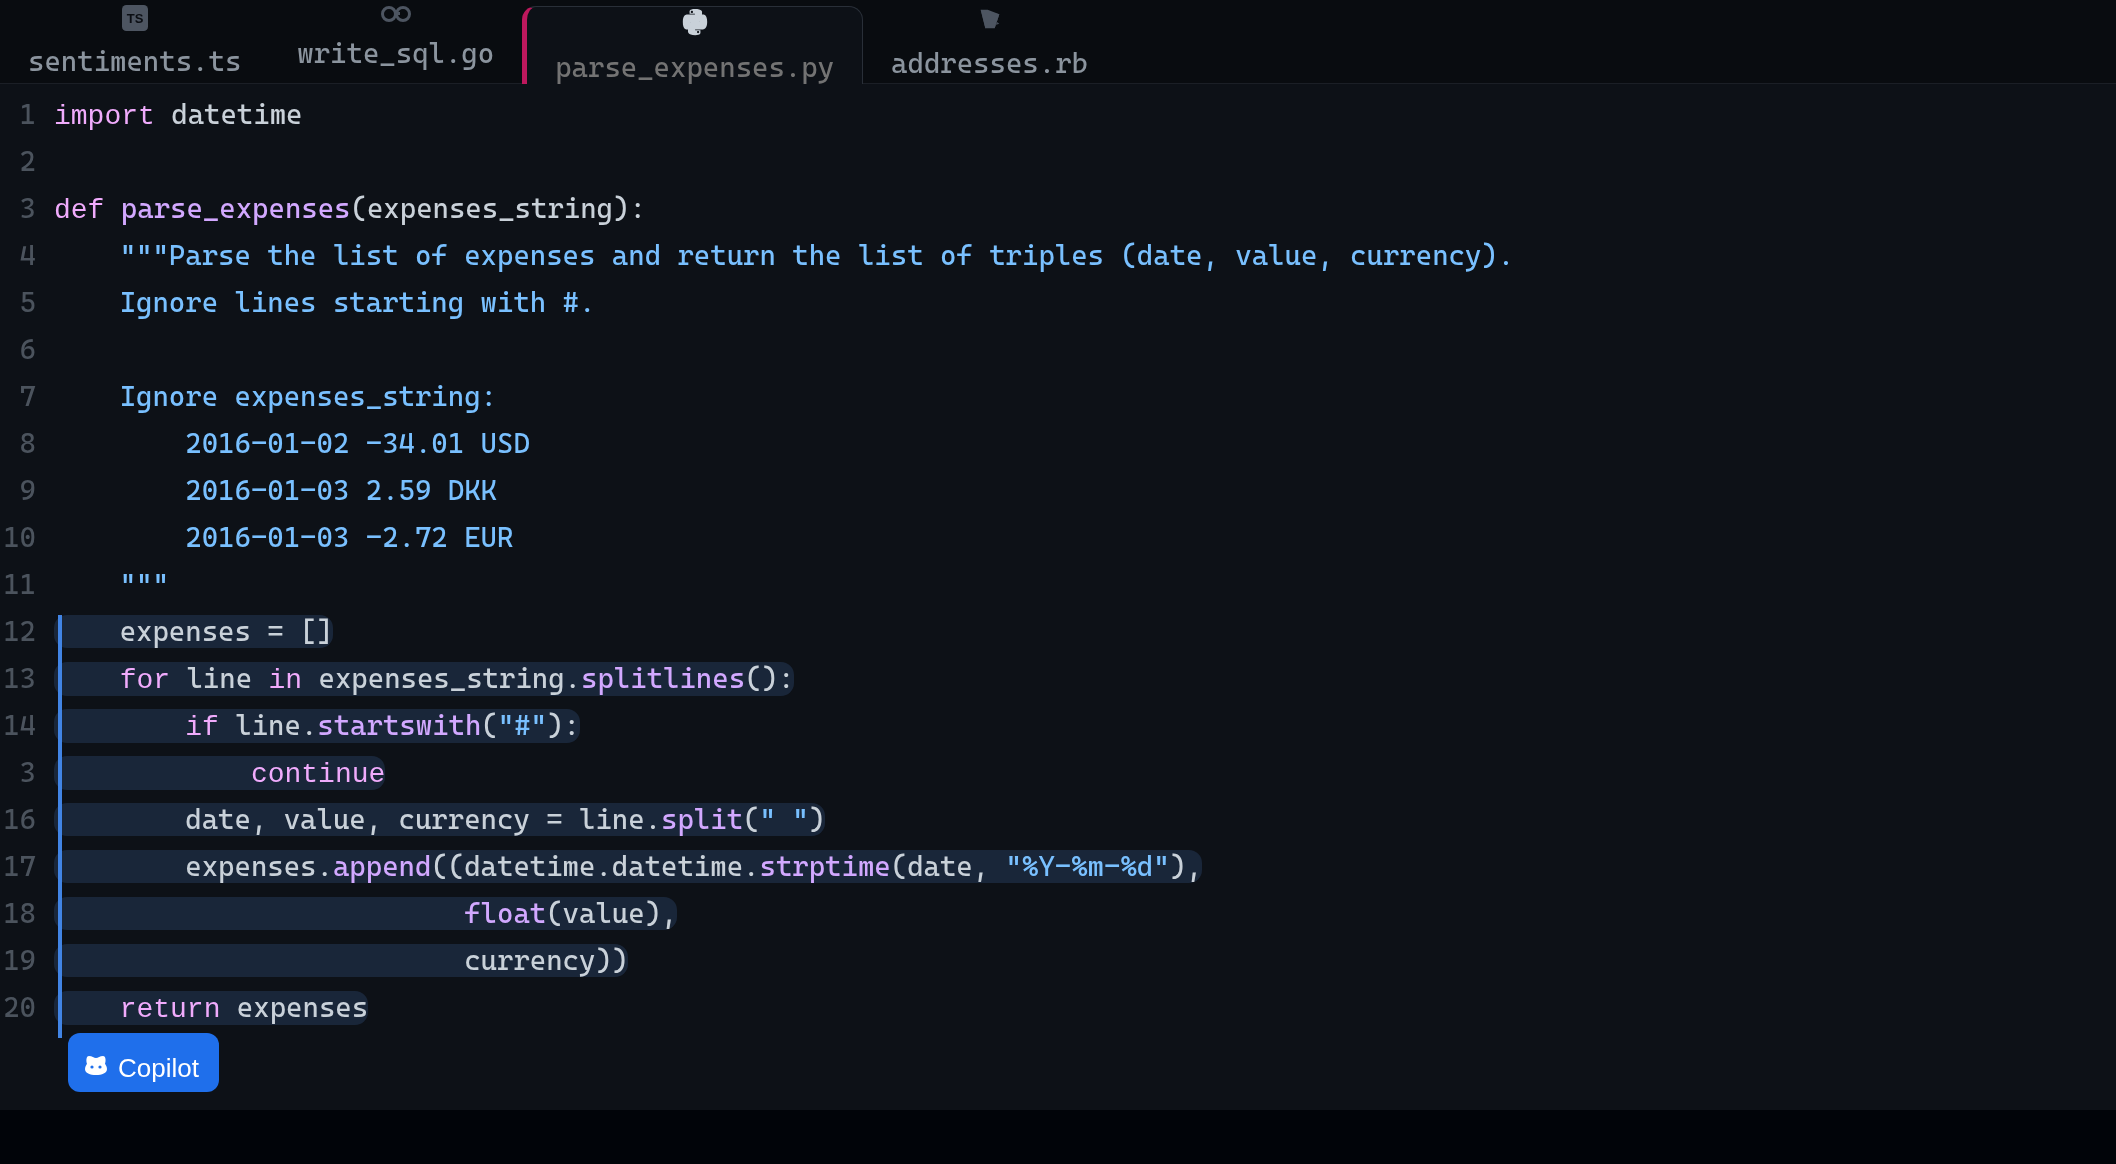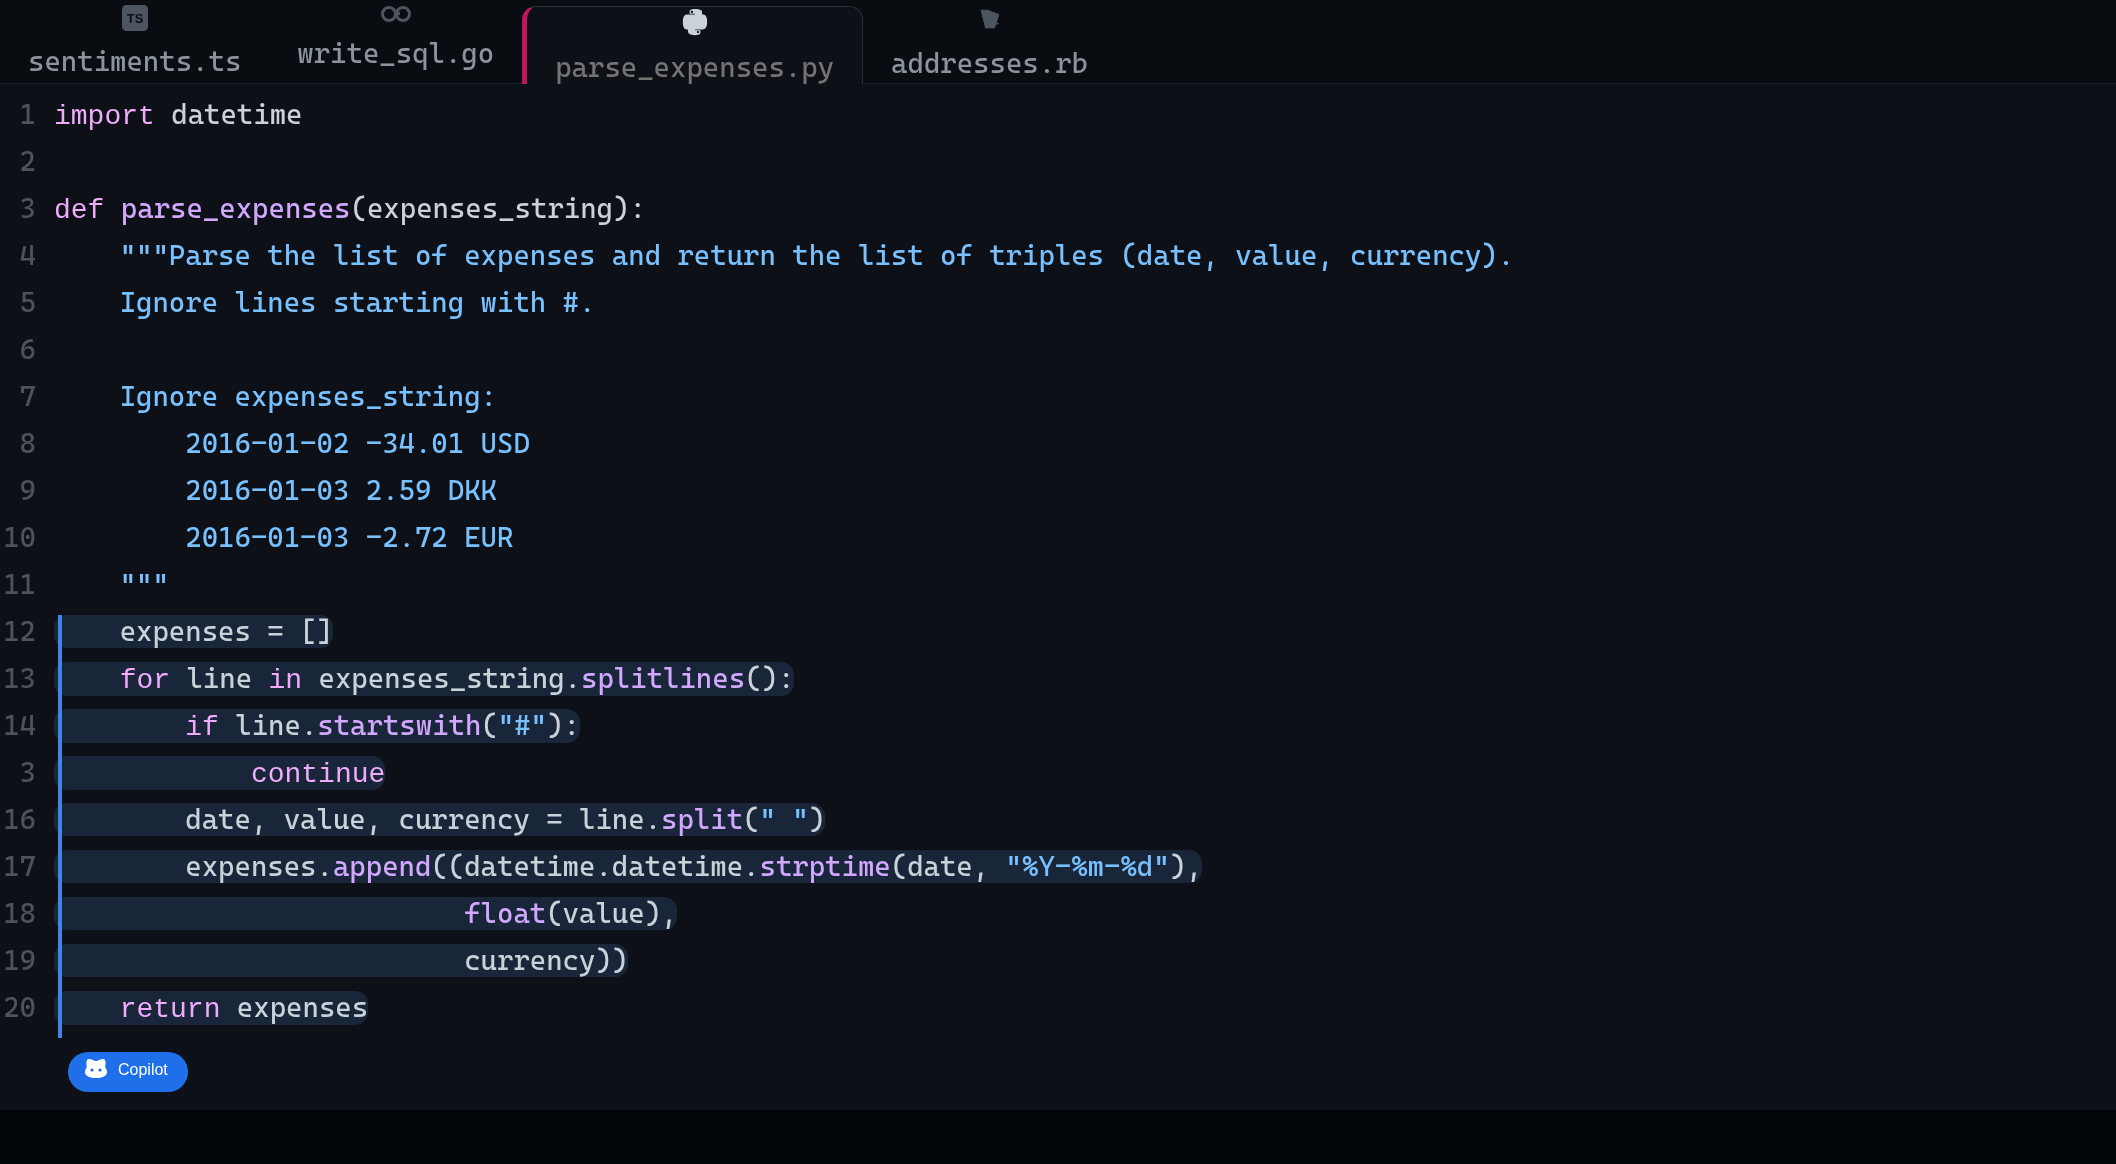--- a/index.html
+++ b/index.html
@@ -89,26 +89,26 @@
     .tok-var { color: #c9d1d9; }
     .tok-str { color: #79c0ff; }
     .tok-punc { color: #c9d1d9; }
     .tok-op { color: #c9d1d9; }
     .copilot-chip {
       position: absolute;
       left: 68px;
       bottom: -54px;
       background: #1f6feb;
       color: #ffffff;
-      border-radius: 20px;
-      padding: 4px 20px 8px 14px;
+      border-radius: 12px;
+      padding: 20px 20px 8px 14px;
       display: flex;
       align-items: center;
       gap: 8px;
-      font-size: 16px;
+      font-size: 26px;
       font-family: -apple-system, BlinkMacSystemFont, 'Segoe UI', sans-serif;
       cursor: pointer;
     }
     .editor-wrap { position: relative; }
     .bottom-bar {
       position: absolute;
       bottom: 0;
       left: 0; right: 0;
       height: 54px;
       background: #010409;

